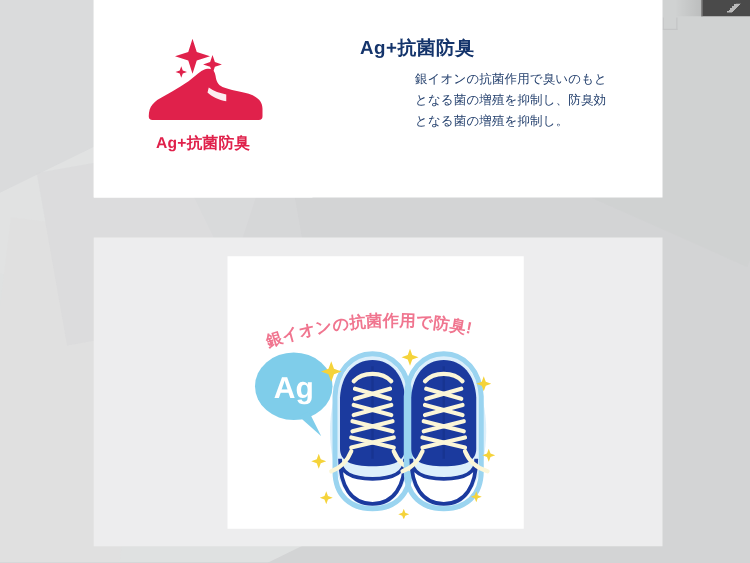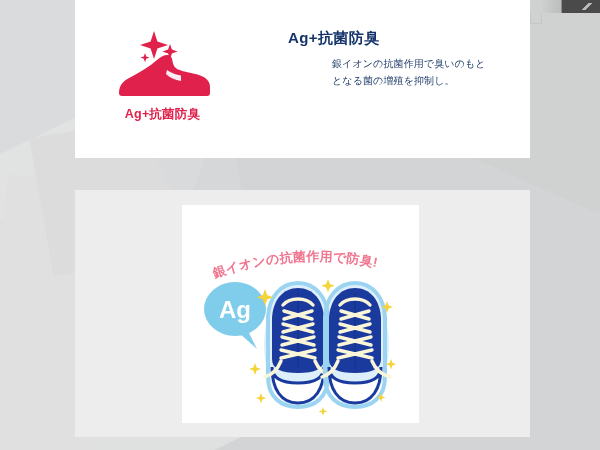--- a/index.html
+++ b/index.html
@@ -111,20 +111,21 @@
           </g>
         </svg>
         <div class="logo-caption">Ag+抗菌防臭</div>
       </div>
     </div>
 
     <div class="copy-pane">
       <div class="copy-title">Ag+抗菌防臭</div>
       <div class="copy-body">
         <span>銀イオンの抗菌作用で臭いのもと</span>
+        <span>となる菌の増殖を抑制し、防臭効</span>
         <span>となる菌の増殖を抑制し。</span>
       </div>
     </div>
   </div>
 
   <div class="card-bottom">
     <div class="illus-box">
       <div class="illus-inner">
 
         <div class="curve-text">

